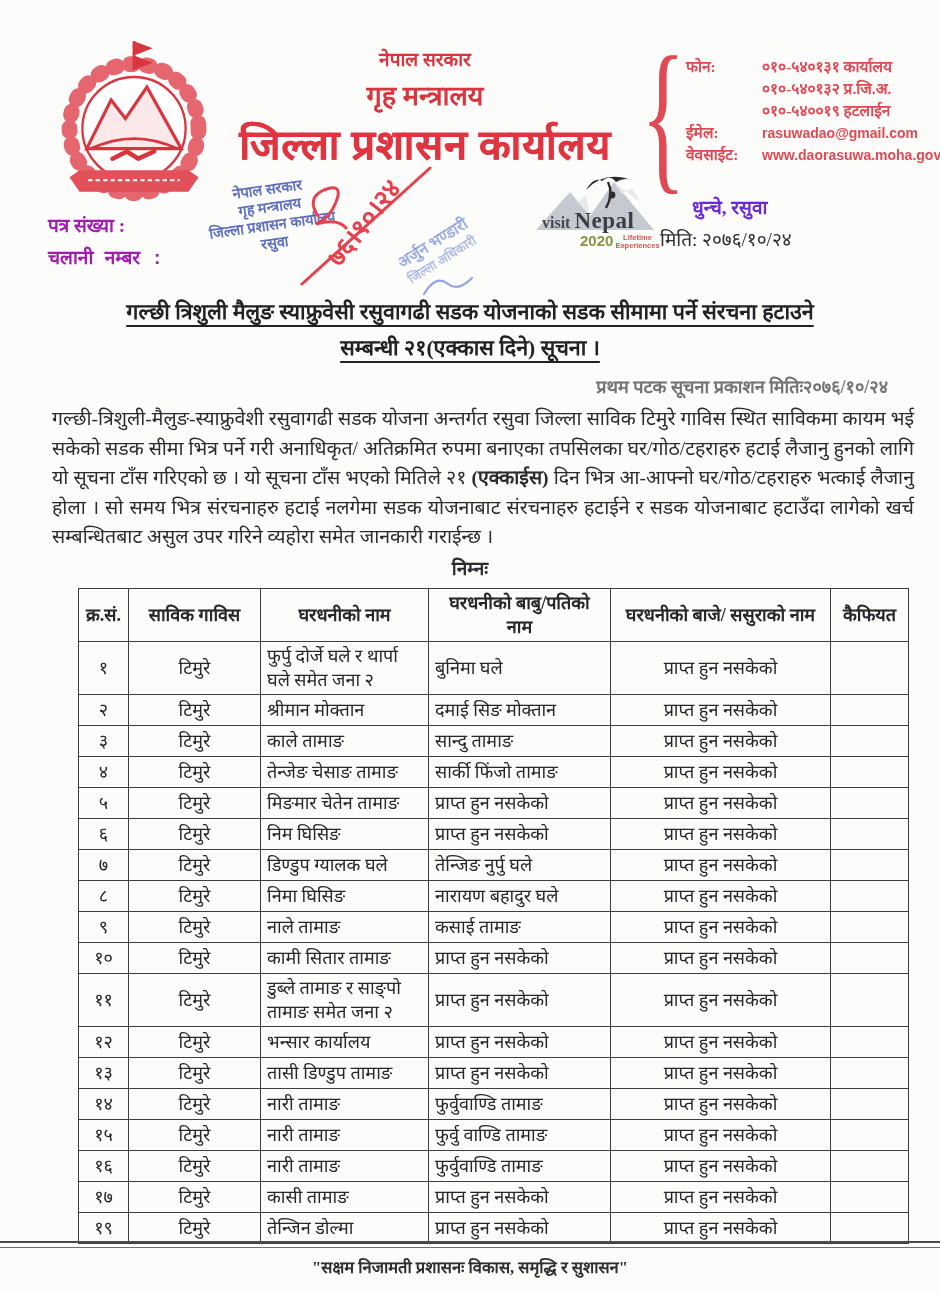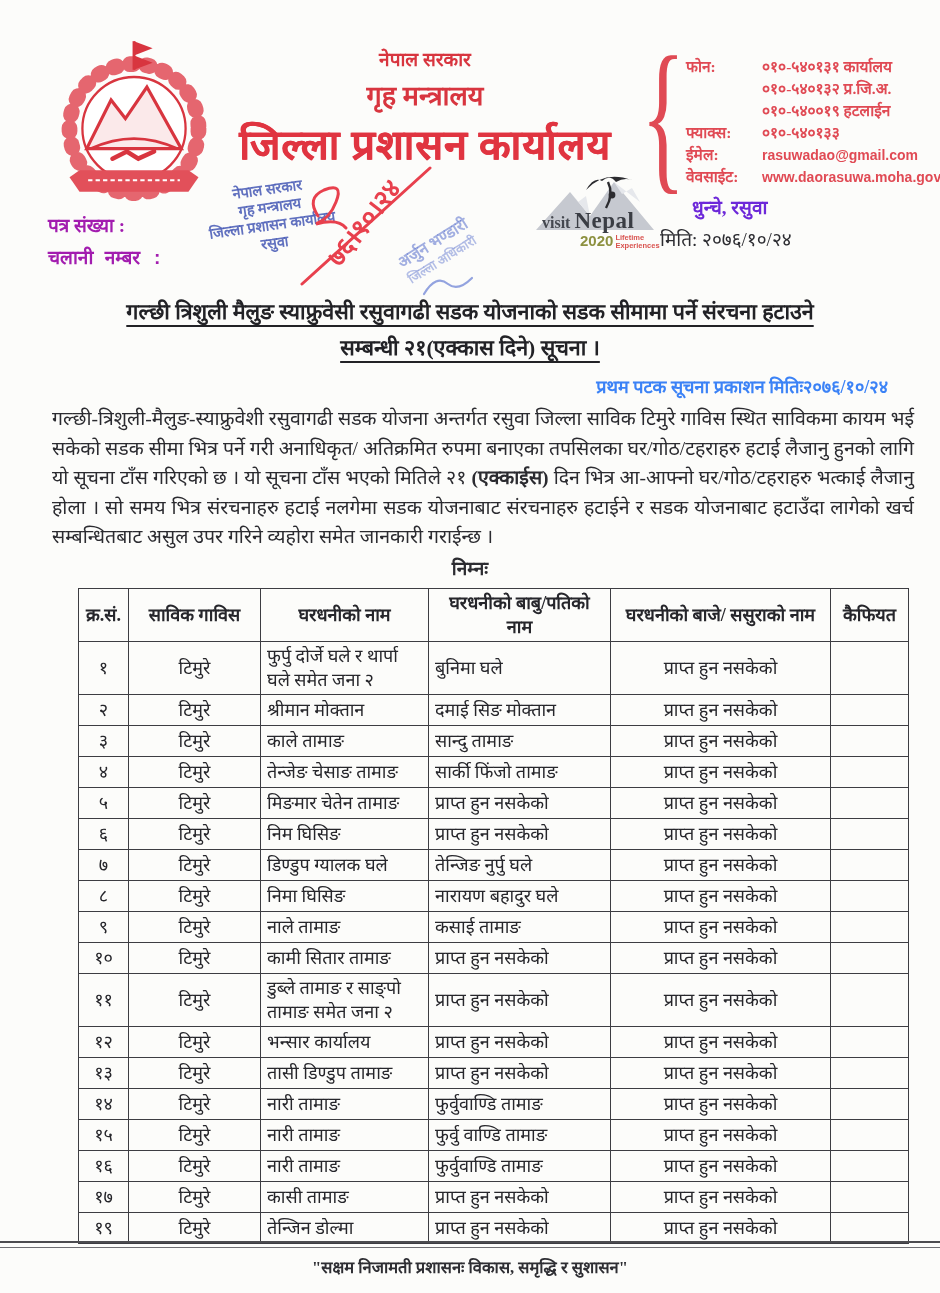--- a/index.html
+++ b/index.html
@@ -31,31 +31,31 @@
      transform:rotate(-8deg);}
   .sig-mark{position:absolute;left:288px;top:156px;width:190px;height:135px;pointer-events:none;}
   .cdo-stamp{position:absolute;left:398px;top:232px;color:rgba(70,96,200,.5);
      font-size:16px;font-weight:700;line-height:19px;transform:rotate(-32deg);white-space:nowrap;}
   .cdo-stamp .l2{font-size:13px;opacity:.8;}
   .visit-logo{position:absolute;left:528px;top:168px;width:160px;height:100px;}
   .visit-logo svg{position:absolute;left:0;top:0;width:160px;height:100px;}
   .vn-text{position:absolute;left:14px;top:40px;white-space:nowrap;font-family:Liberation Serif, serif;}
   .vn-visit{font-size:16px;font-weight:700;color:#45484f;}
   .vn-nepal{font-size:23px;font-weight:700;color:#3a3d44;letter-spacing:.5px;}
-  .vn-sub{position:absolute;left:52px;top:64px;white-space:nowrap;font-family:"Liberation Sans",sans-serif;}
+  .vn-sub{position:absolute;left:52px;top:64px;white-space:nowrap;font-family:"Liberation Sans",sans-serif;text-align:center;}
   .vn-year{font-size:15px;font-weight:700;color:#8d9140;}
   .vn-tag{display:inline-block;vertical-align:middle;line-height:8px;margin-left:2px;}
   .vn-tag span{display:block;font-size:7.5px;color:#d9534f;font-weight:700;}
   .place-line{position:absolute;left:692px;top:194px;font-size:19px;font-weight:700;color:#6d28d9;}
   .date-line{position:absolute;left:660px;top:226px;font-size:19px;color:#2c2c31;}
   .blue-scribble{position:absolute;left:418px;top:272px;width:60px;height:26px;}
   
   .title-block{margin:6px 52px 0;text-align:center;font-size:21.5px;font-weight:700;line-height:36px;color:#222226;}
   .title-block .u{text-decoration:underline;text-decoration-thickness:1.8px;text-underline-offset:6px;}
-  .pub-line{margin:8px 52px 0;text-align:right;font-size:18px;font-weight:700;color:#3b82f6;}
+  .pub-line{margin:8px 52px 0;text-align:right;font-size:18px;font-weight:700;color:#737373;}
   .body-par{margin:6px 26px 0 52px;font-size:19.5px;line-height:29.5px;text-align:justify;color:#2b2b30;}
   .body-par b{font-weight:700;}
   .nimna{text-align:center;font-size:19px;font-weight:700;margin-top:3px;
          text-underline-offset:4px;}
   
   table.notice{border-collapse:collapse;margin:7px 0 0 78px;width:830px;table-layout:fixed;
      font-size:18px;color:#26262b;}
   table.notice col.c1{width:50px;} table.notice col.c2{width:132px;}
   table.notice col.c3{width:168px;} table.notice col.c4{width:182px;}
   table.notice col.c5{width:220px;} table.notice col.c6{width:78px;}
@@ -104,24 +104,20 @@
         </div>
         <div class="c-row">
           <span class="c-label"></span>
           <span class="c-value">०१०-५४०१३२ प्र.जि.अ.</span>
         </div>
         <div class="c-row">
           <span class="c-label"></span>
           <span class="c-value">०१०-५४००१९ हटलाईन</span>
         </div>
         <div class="c-row">
-          <span class="c-label">फ्याक्स:</span>
-          <span class="c-value">०१०-५४०१३३</span>
-        </div>
-        <div class="c-row">
           <span class="c-label">ईमेल:</span>
           <span class="c-value latin">rasuwadao@gmail.com</span>
         </div>
         <div class="c-row">
           <span class="c-label">वेवसाईट:</span>
           <span class="c-value latin">www.daorasuwa.moha.gov.np</span>
         </div>
       </div>
 
     <div class="letter-no">पत्र संख्या :</div>

